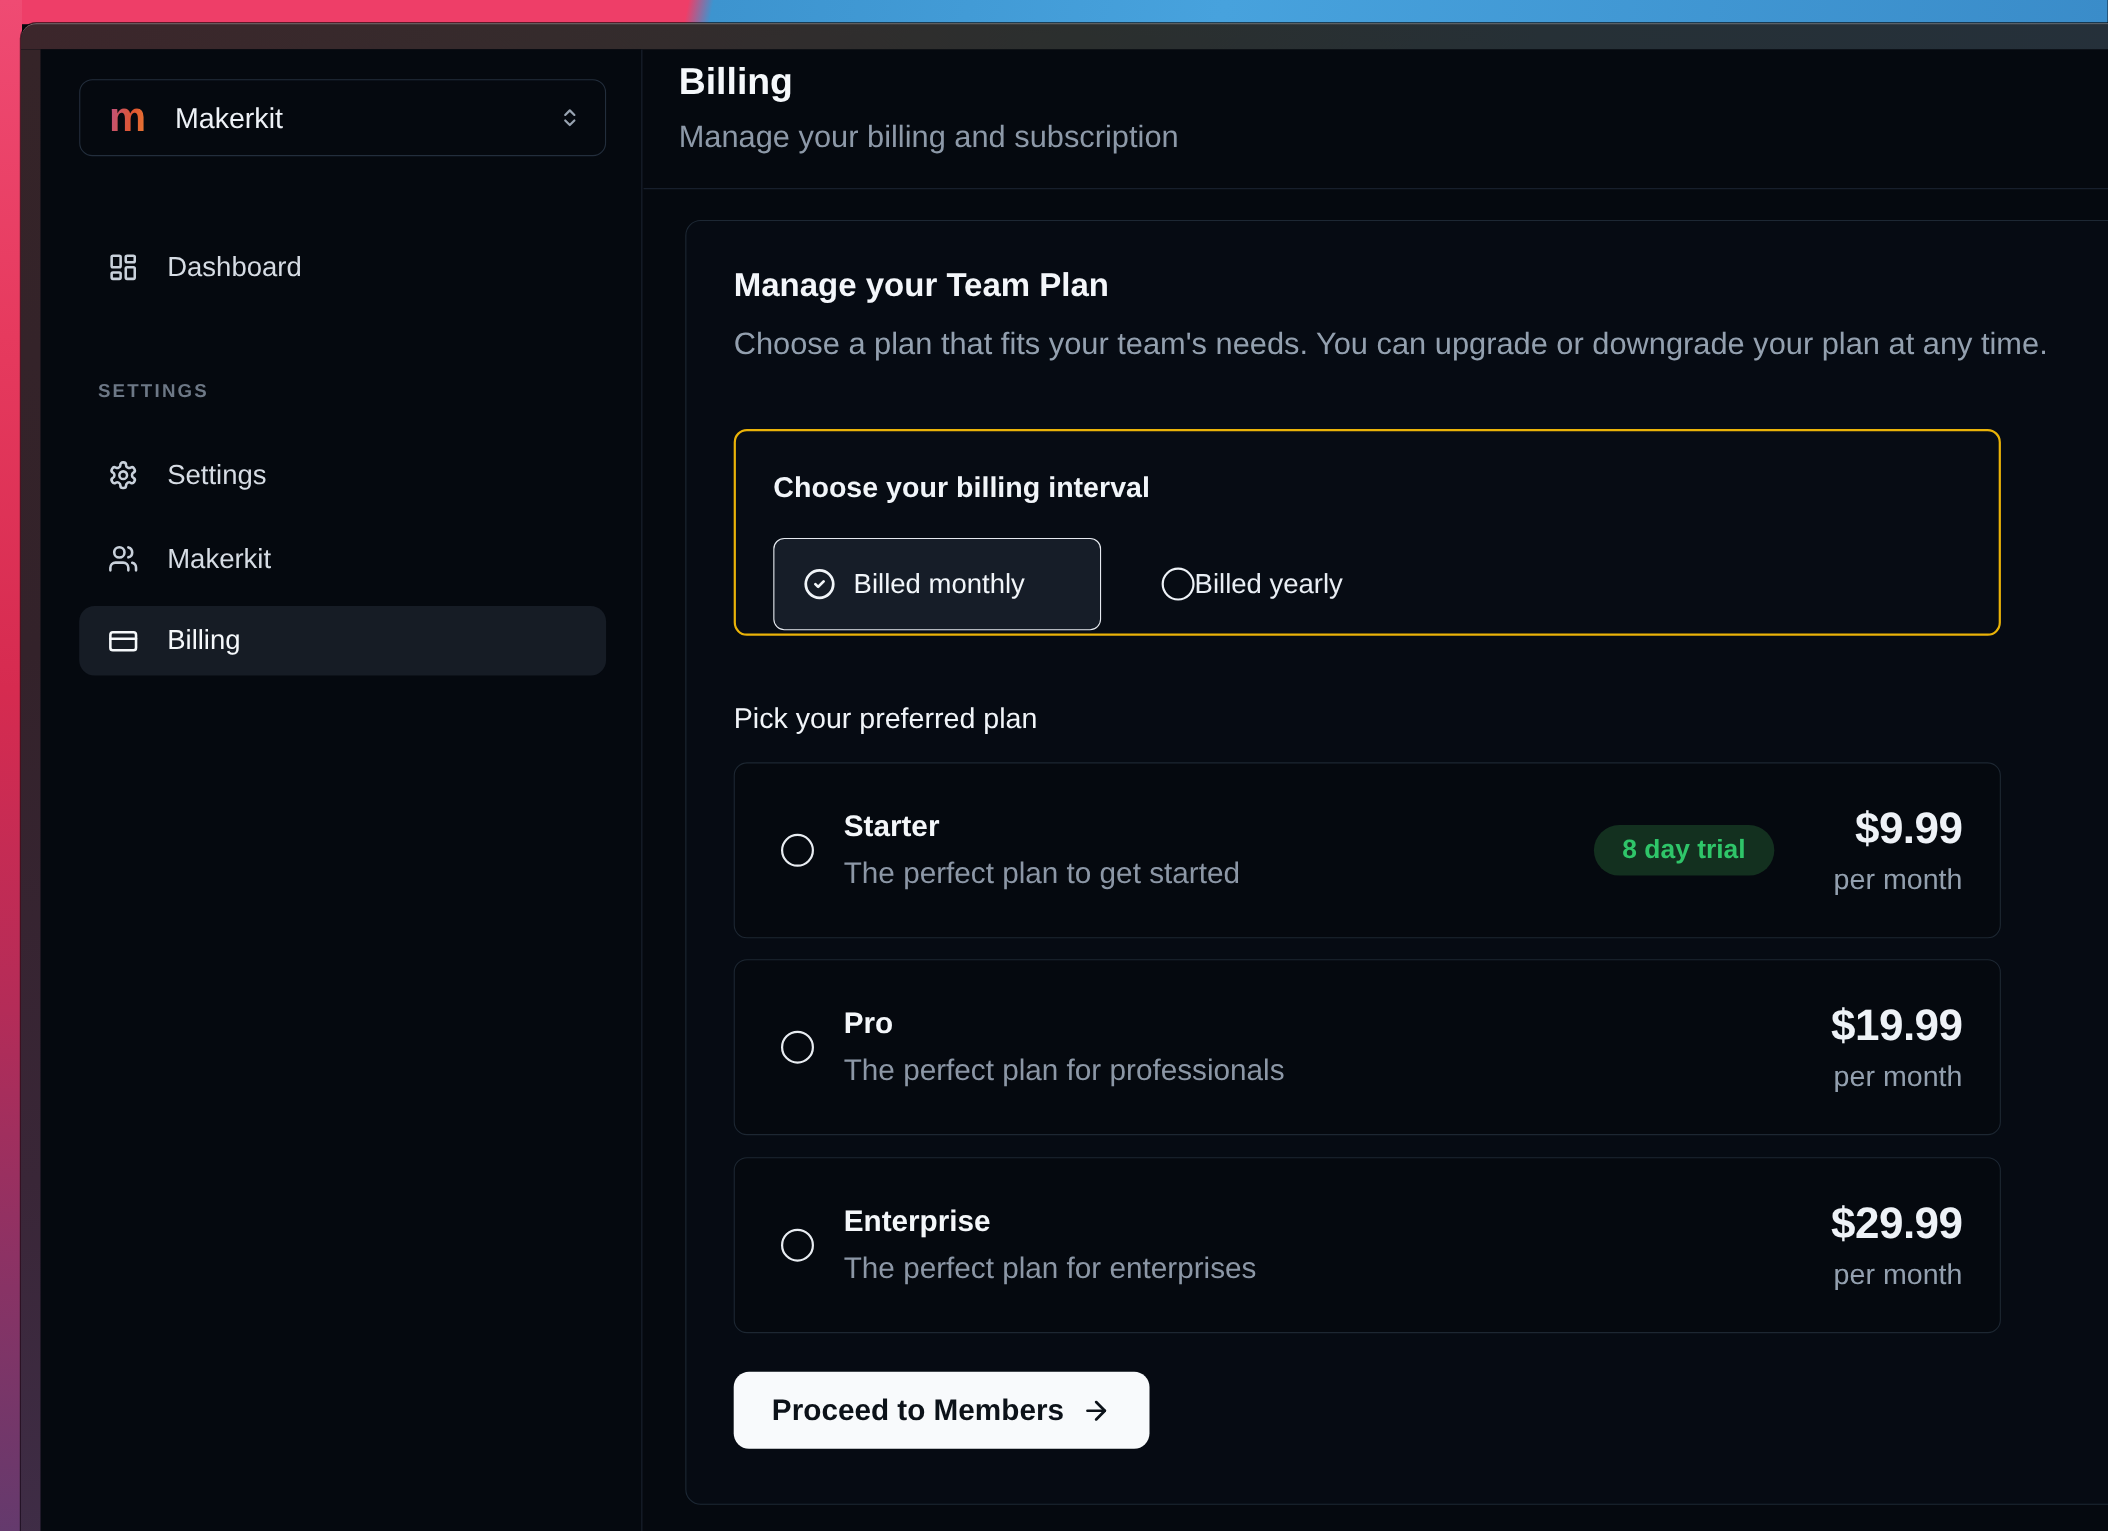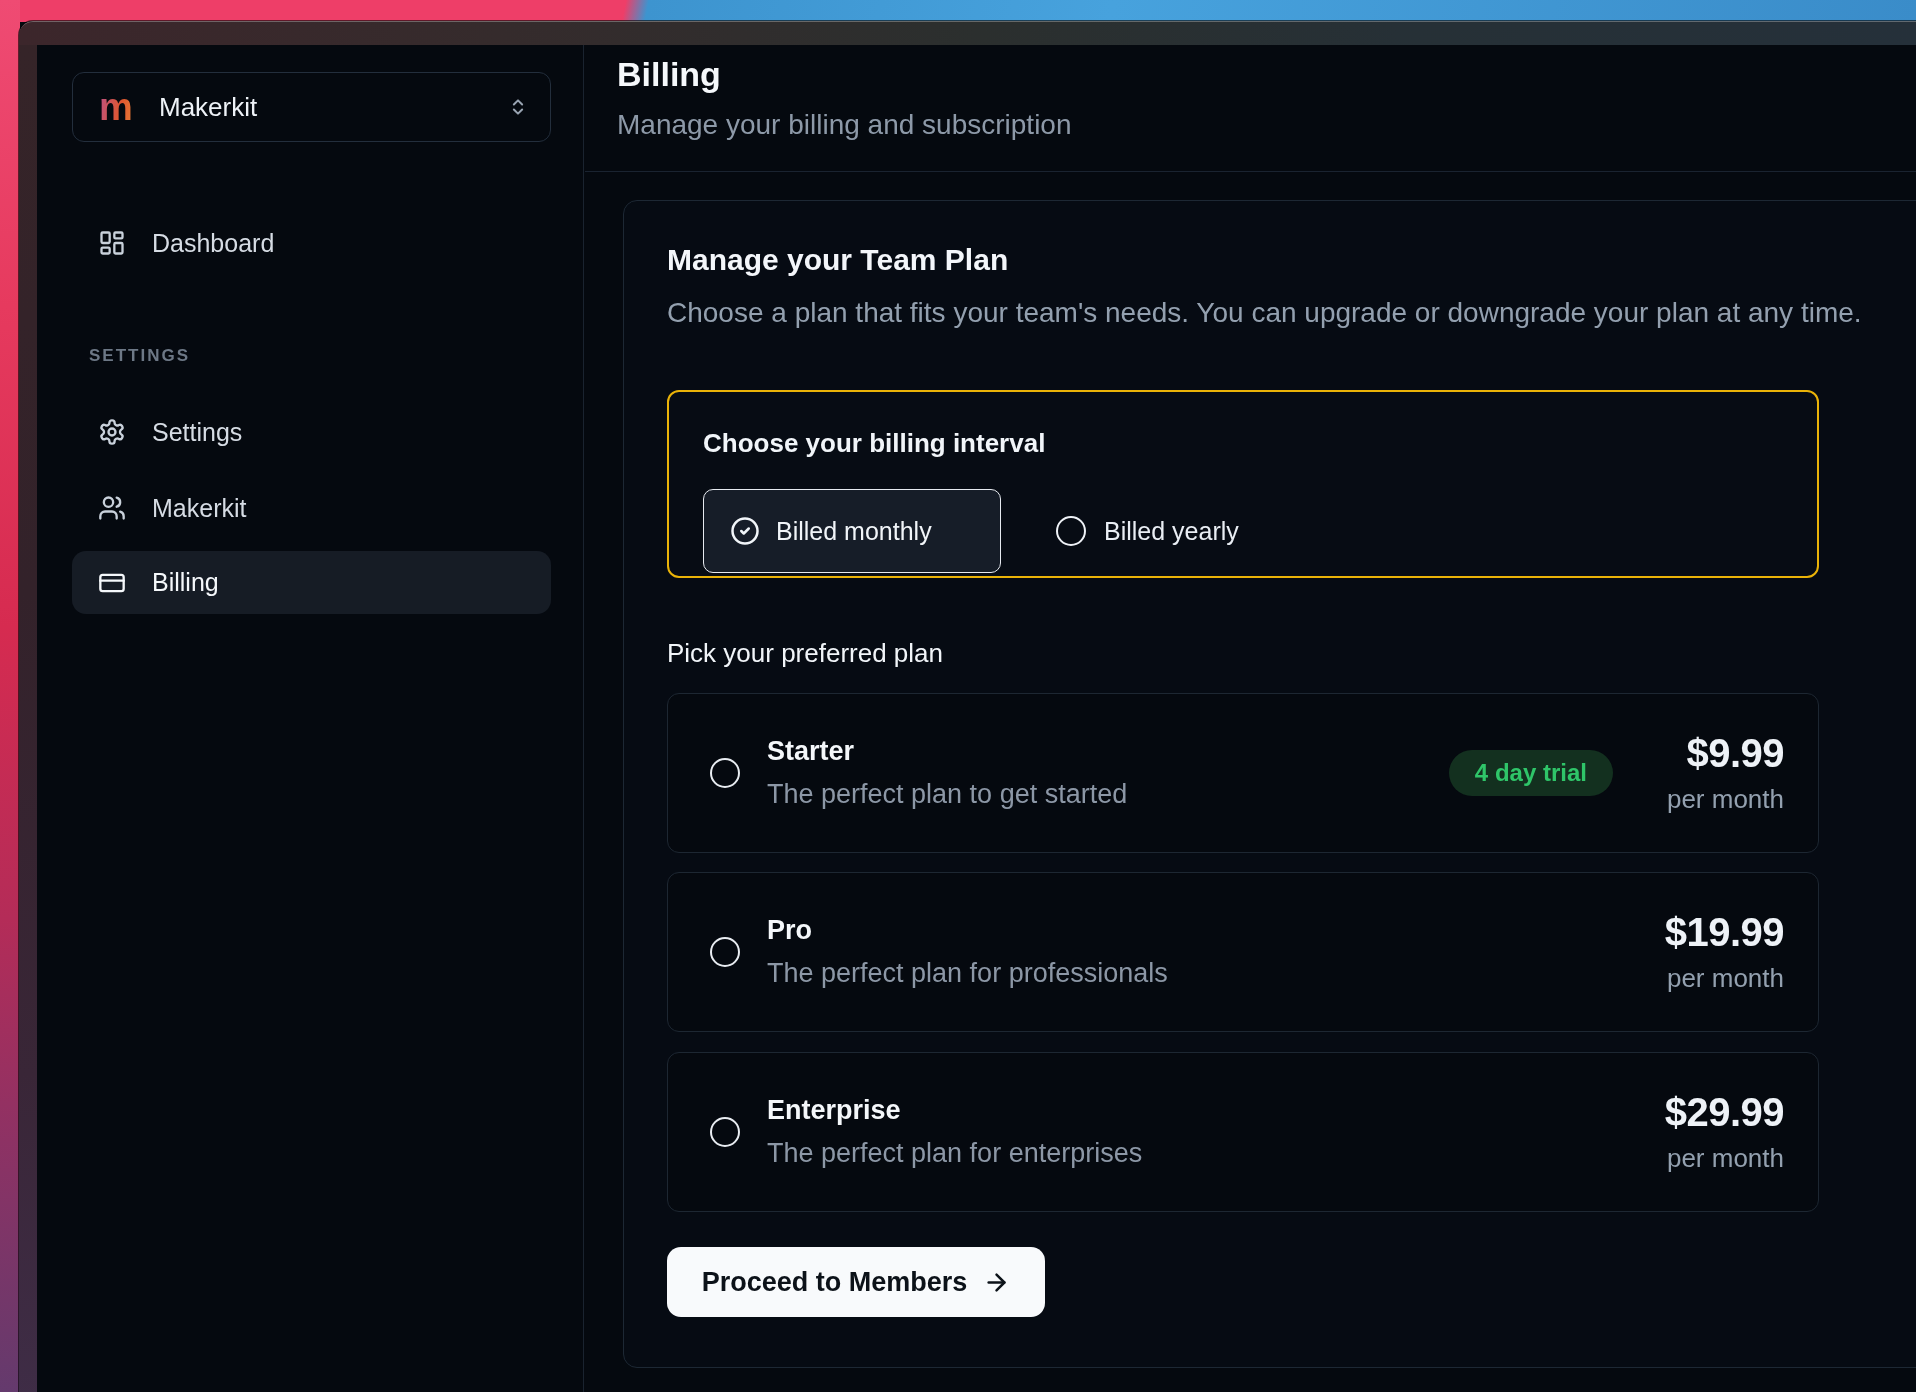--- a/index.html
+++ b/index.html
@@ -58,21 +58,21 @@
   .card-subtitle { position:absolute; left:43px; top:96px; font-size:28px; color:#93a0af; }
 
   
   .interval-box { position:absolute; left:43px; top:189px; width:1152px; height:188px;
     border:2px solid #eab308; border-radius:12px; background:#070c14; }
   .interval-label { position:absolute; left:34px; top:36px; font-size:26px; font-weight:600; color:#f1f5f9; }
   .interval-row { position:absolute; left:34px; top:97px; display:flex; align-items:center; }
   .pill-monthly { width:298px; height:84px; border:1.5px solid #e6eaf0; border-radius:10px;
     background:#161d28; display:flex; align-items:center; padding-left:26px; gap:16px; cursor:pointer; }
   .pill-monthly .pm-label { font-size:25px; font-weight:500; color:#f1f5f9; }
-  .opt-yearly { display:flex; align-items:center; gap:18px; margin-left:55px; cursor:pointer; }
+  .opt-yearly { display:flex; align-items:center; gap:0; margin-left:55px; cursor:pointer; }
   .radio-circle { width:30px; height:30px; border:2px solid #eef2f7; border-radius:50%; flex:none; }
   .opt-yearly .oy-label { font-size:25px; color:#e9eef4; }
   .icon-ccheck { display:flex; color:#f1f5f9; }
 
   
   .pick-label { position:absolute; left:43px; top:437px; font-size:26px; font-weight:500; color:#f1f5f9; }
   .plan-card { position:absolute; left:43px; width:1152px; height:160px;
     border:1px solid #1d2732; border-radius:12px; background:#05090f;
     display:flex; align-items:center; padding:0 34px 0 42px; cursor:pointer; }
   .plan-starter { top:492px; } .plan-pro { top:671px; } .plan-enterprise { top:851px; }
@@ -196,21 +196,21 @@
 
     <div class="pick-label">Pick your preferred plan</div>
 
     <div class="plan-card plan-starter">
       <span class="plan-radio"></span>
       <span class="plan-text">
         <span class="plan-name">Starter</span>
         <span class="plan-desc">The perfect plan to get started</span>
       </span>
       <span class="plan-spacer"></span>
-      <span class="trial-badge">4 day trial</span>
+      <span class="trial-badge">8 day trial</span>
       <span class="price-stack">
         <span class="plan-price">$9.99</span>
         <span class="plan-period">per month</span>
       </span>
     </div>
 
     <div class="plan-card plan-pro">
       <span class="plan-radio"></span>
       <span class="plan-text">
         <span class="plan-name">Pro</span>

